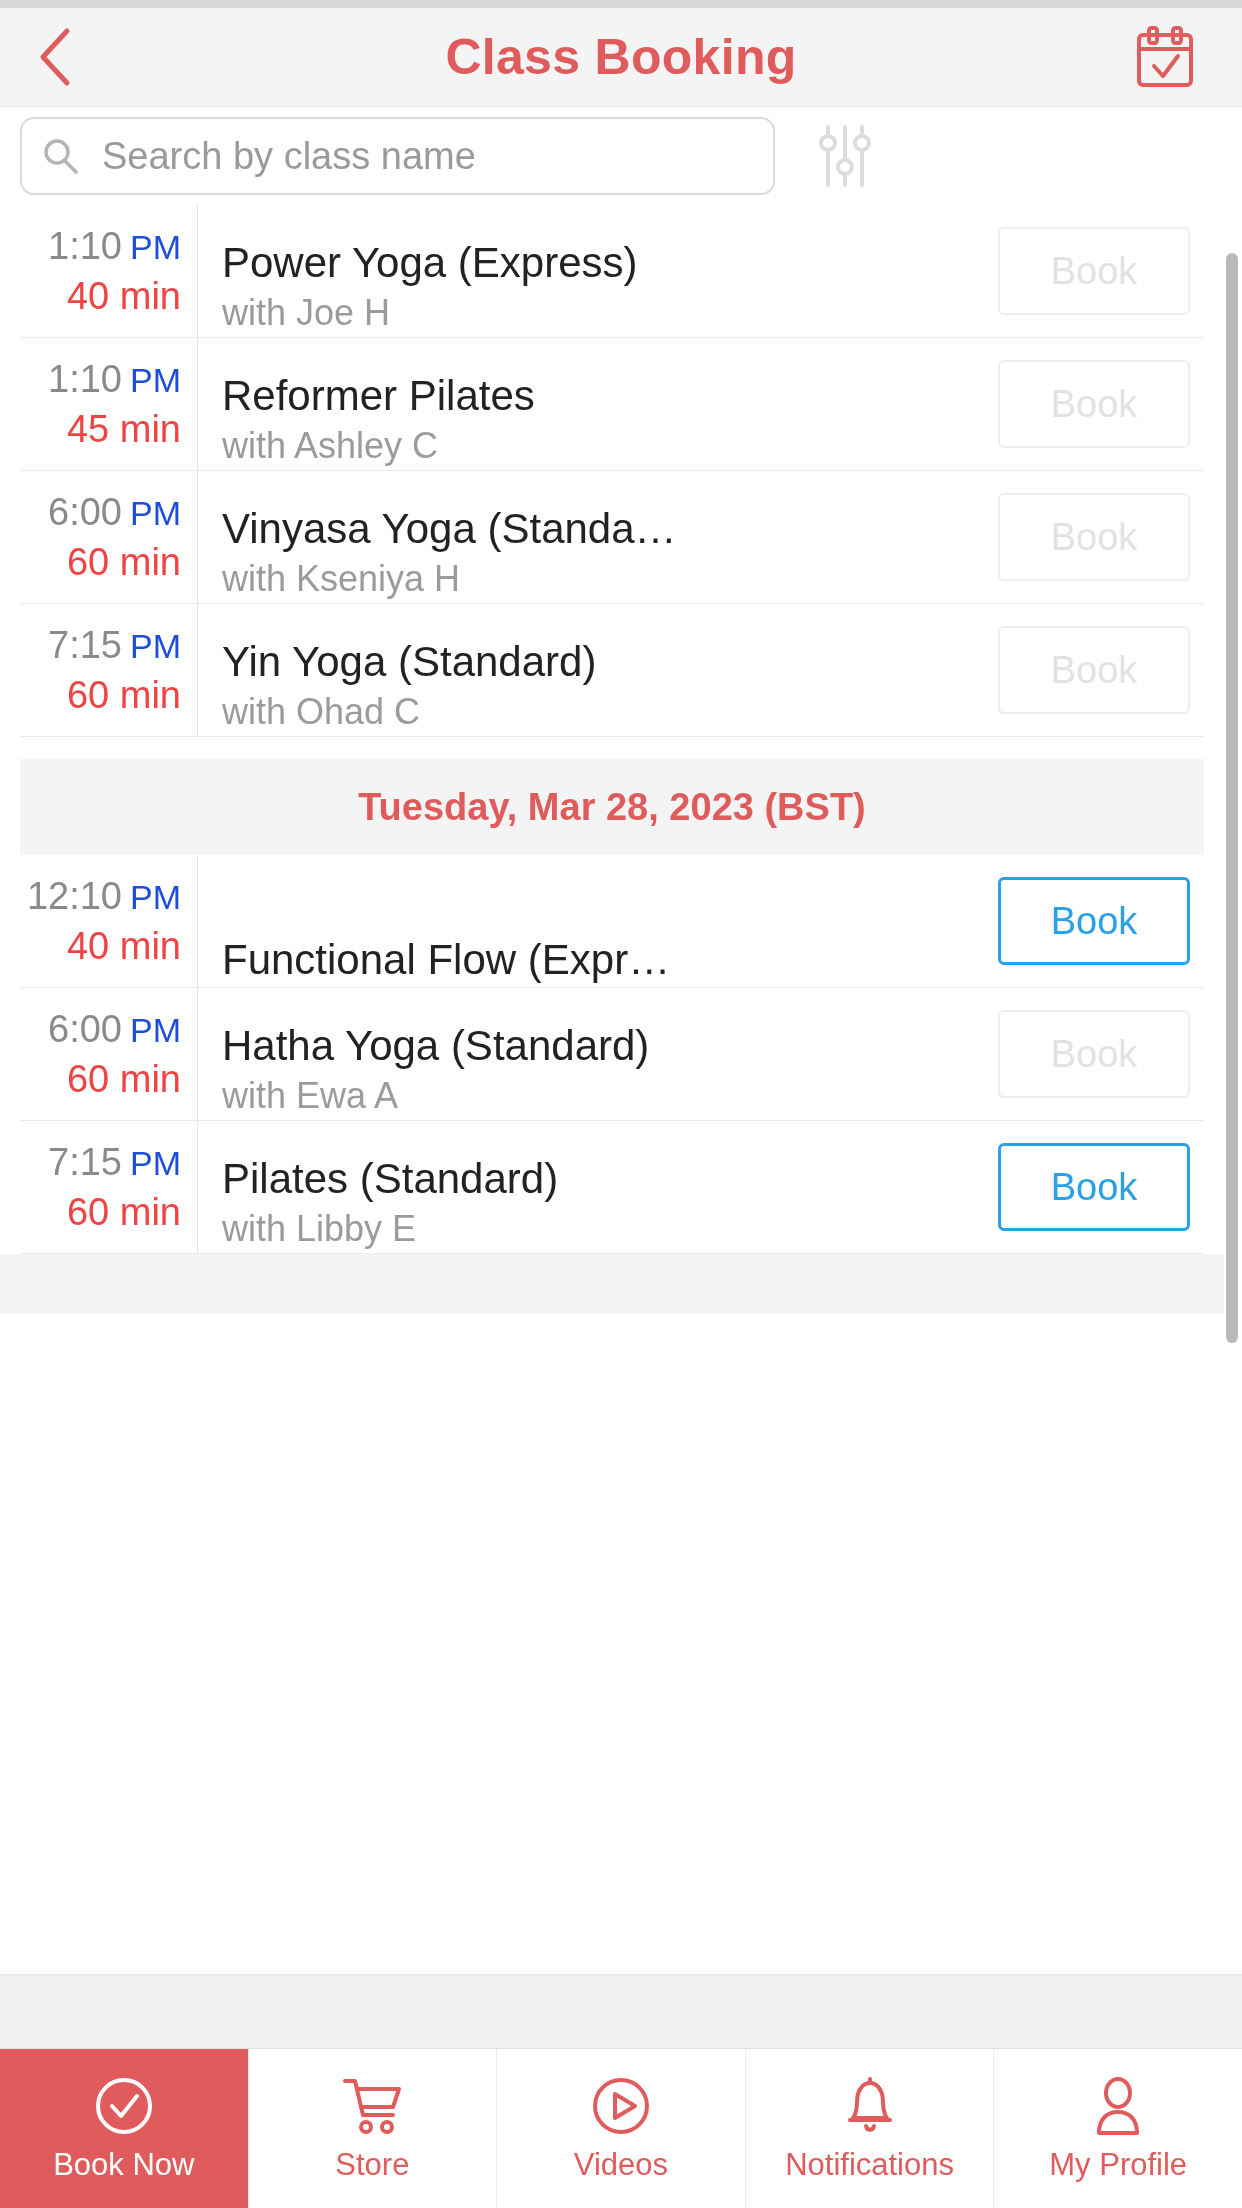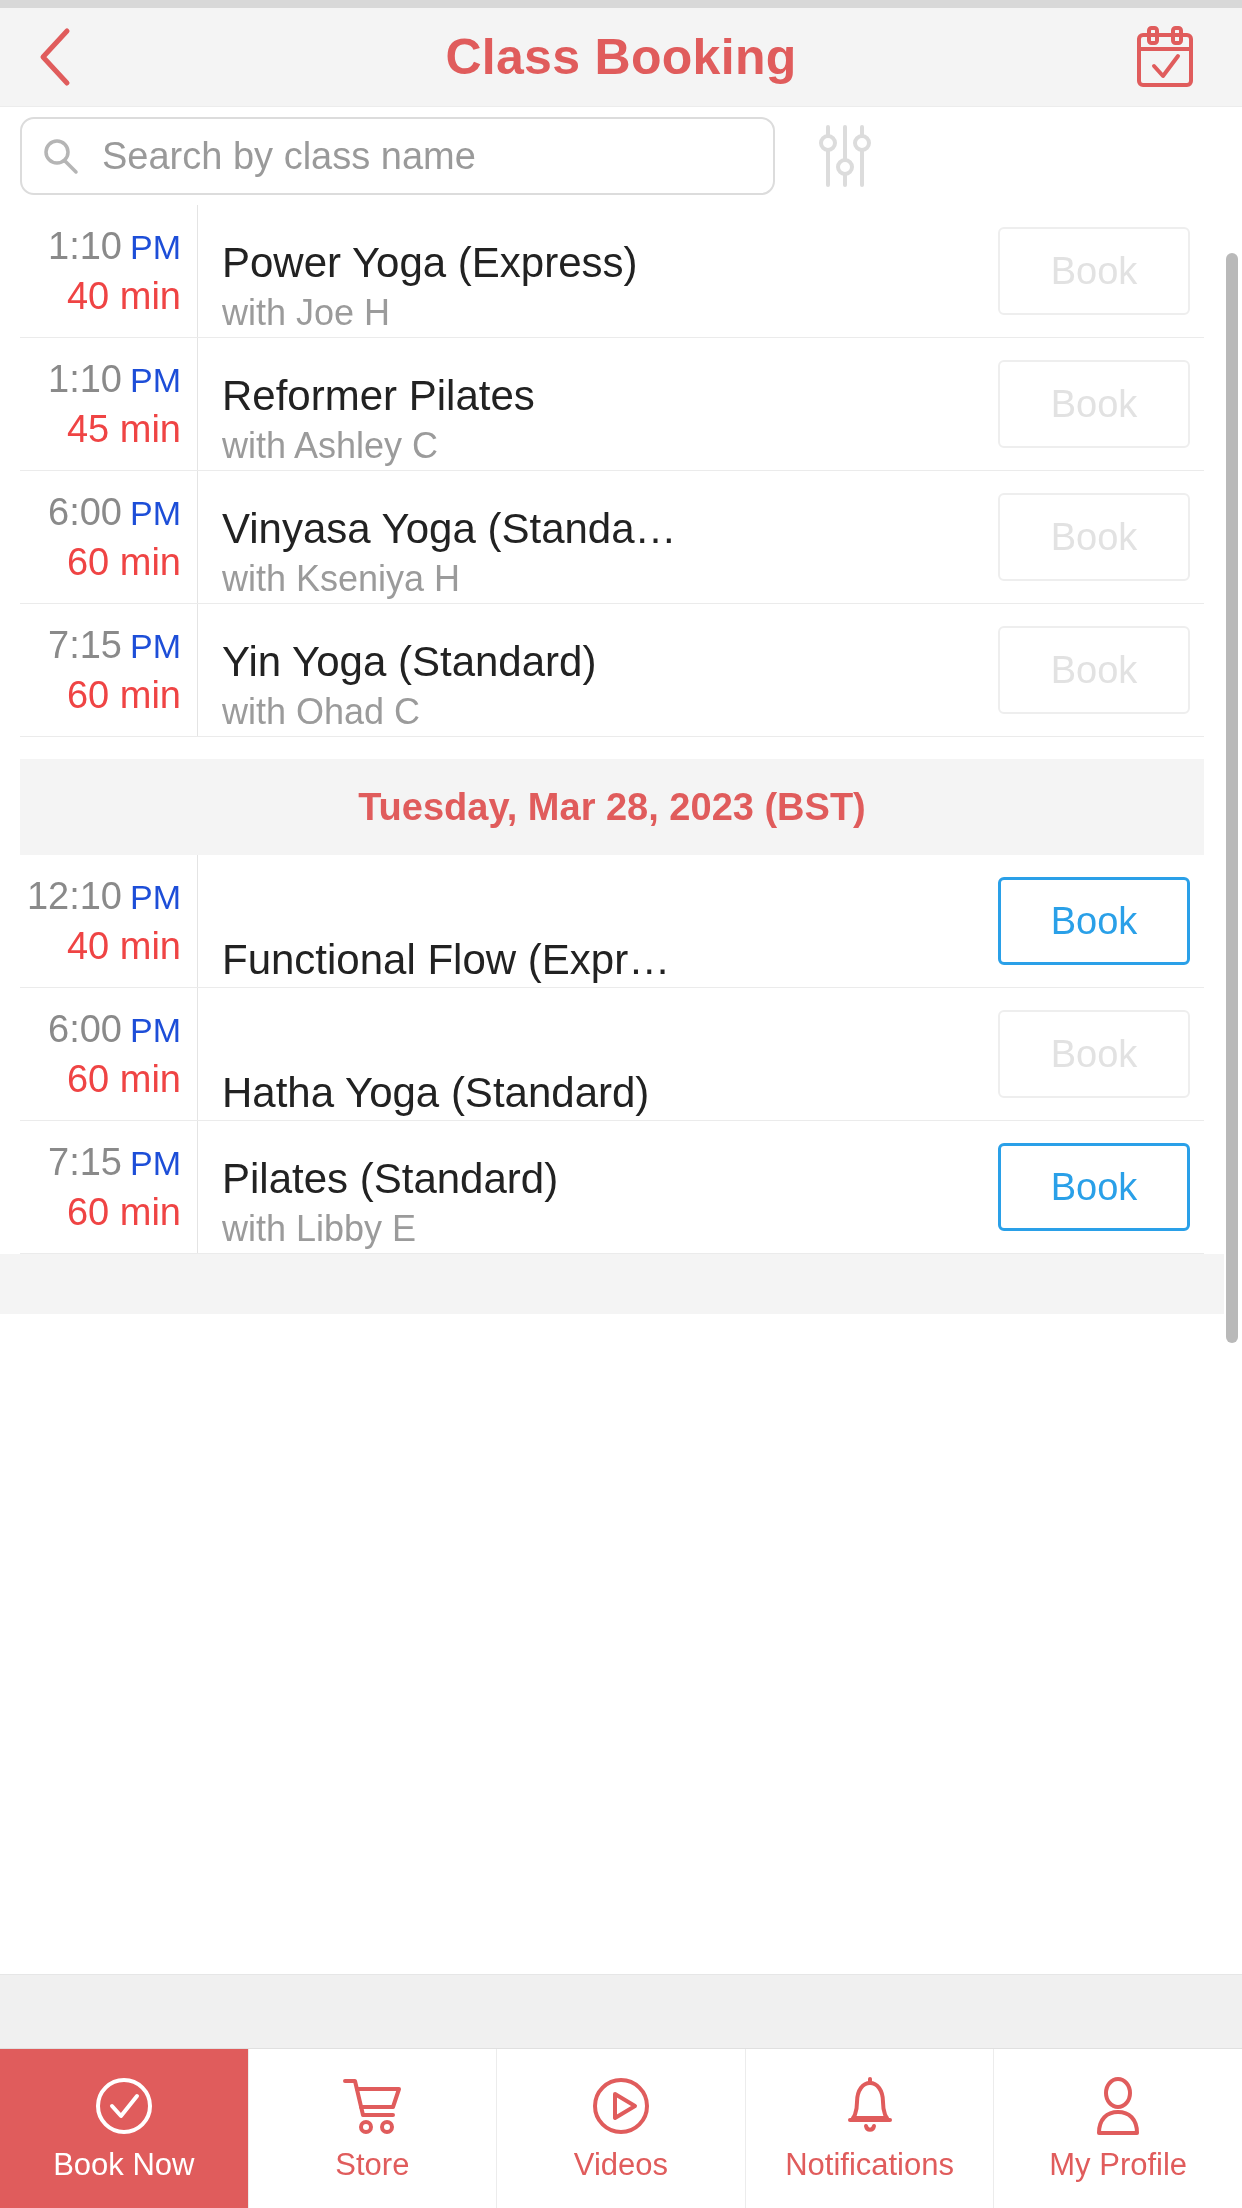--- a/index.html
+++ b/index.html
@@ -392,20 +392,21 @@
             <div class="book-btn enabled">Book</div>
           </div>
         </div>
         <div class="class-row">
           <div class="time-cell">
             <div class="time-line"><span>6:00</span><span class="ampm">PM</span></div>
             <div class="dur-line">60 min</div>
           </div>
           <div class="info-cell">
             <div class="class-title">Hatha Yoga (Standard)</div>
+            <div class="class-sub">with Ewa A</div>
           </div>
           <div class="book-cell">
             <div class="book-btn disabled">Book</div>
           </div>
         </div>
         <div class="class-row">
           <div class="time-cell">
             <div class="time-line"><span>7:15</span><span class="ampm">PM</span></div>
             <div class="dur-line">60 min</div>
           </div>

